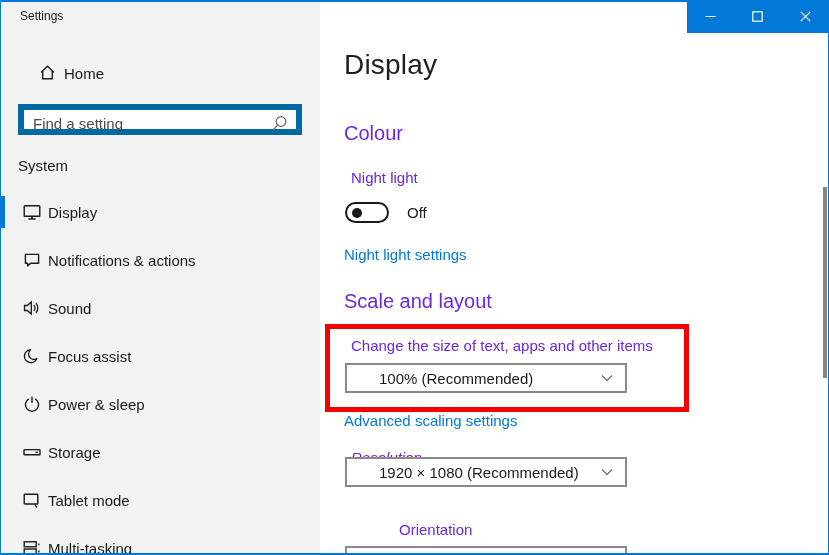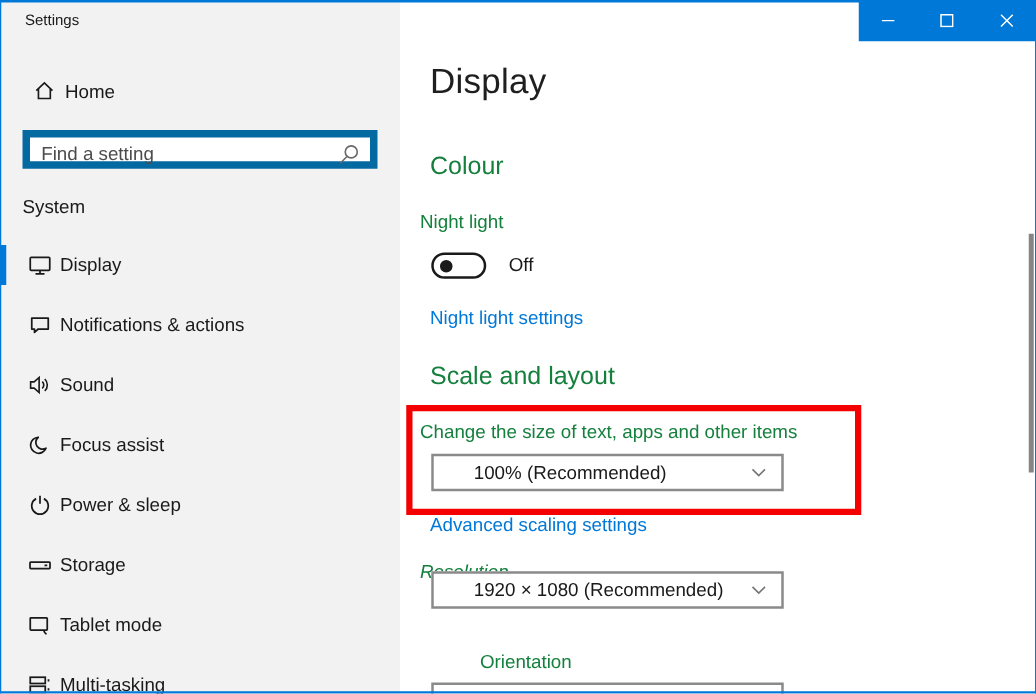--- a/index.html
+++ b/index.html
@@ -9,43 +9,43 @@
   
   .edge{position:absolute;background:#0078d7;z-index:90;}
   .edge-top{left:0;top:0;width:829px;height:2px;}
   .edge-bottom{left:0;top:553px;width:829px;height:2px;}
   .edge-left{left:0;top:0;width:1px;height:555px;}
   .edge-right{left:828px;top:0;width:1px;height:555px;}
 
   
   .sidebar{position:absolute;left:0;top:0;width:320px;height:555px;background:#f2f2f2;}
   .app-title{position:absolute;left:20px;top:9px;font-size:12px;color:#1a1a1a;}
-  .home-row{position:absolute;left:4px;top:53px;width:320px;height:40px;cursor:pointer;}
+  .home-row{position:absolute;left:16px;top:53px;width:320px;height:40px;cursor:pointer;}
   .home-row .ic{position:absolute;left:22px;top:10px;}
   .home-row .lbl{position:absolute;left:48px;top:12px;font-size:15px;color:#1a1a1a;}
   .search-box{position:absolute;left:18px;top:104px;width:284px;height:31px;background:#fff;border:6px solid #0369a1;box-sizing:border-box;}
   .search-box input{position:absolute;left:0;top:0;width:240px;height:27px;border:none;outline:none;background:transparent;font-family:"Liberation Sans",sans-serif;font-size:15px;padding:0 0 0 9px;color:#1a1a1a;}
   .search-box input::placeholder{color:#4c4c4c;opacity:1;}
   .search-box .ic{position:absolute;right:8px;top:5px;}
   .section-label{position:absolute;left:18px;top:157px;font-size:15px;font-weight:normal;color:#1a1a1a;}
   .nav{position:absolute;left:0;top:188px;width:320px;}
   .nav-item{position:relative;height:48px;cursor:pointer;}
   .nav-item .ic{position:absolute;left:22px;top:14px;}
   .nav-item .lbl{position:absolute;left:48px;top:16px;font-size:15px;color:#1a1a1a;}
   .accent-bar{position:absolute;left:0;top:8px;width:5px;height:32px;background:#0078d7;}
 
   
   .caption{position:absolute;left:687px;top:0;width:142px;height:33px;background:#0078d7;display:flex;z-index:95;}
   .cap-btn{flex:1;display:flex;align-items:center;justify-content:center;cursor:pointer;}
 
   
   .content{position:absolute;left:320px;top:0;width:509px;height:555px;background:#fff;}
   .page-title{position:absolute;left:24px;top:49px;font-size:28px;font-weight:300;color:#1f1f1f;letter-spacing:.2px;}
-  .h2{position:absolute;left:24px;font-size:20px;font-weight:400;color:#15803d;}
-  .lbl15{position:absolute;left:16px;font-size:15px;color:#15803d;}
+  .h2{position:absolute;left:24px;font-size:20px;font-weight:400;color:#6d28d9;}
+  .lbl15{position:absolute;left:31px;font-size:15px;color:#6d28d9;}
   .toggle{position:absolute;left:25px;top:202px;width:44px;height:21px;border:2px solid #1a1a1a;border-radius:12px;box-sizing:border-box;display:flex;align-items:center;cursor:pointer;background:#fff;}
   .toggle .knob{width:10px;height:10px;border-radius:50%;background:#1a1a1a;margin-left:5px;}
   .toggle-state{position:absolute;left:87px;top:204px;font-size:15px;color:#1a1a1a;}
   .link{position:absolute;left:24px;font-size:15px;color:#0078d7;cursor:pointer;}
   .dropdown{position:absolute;left:25px;width:282px;height:30px;border:2px solid #8a8a8a;box-sizing:border-box;background:#fff;display:flex;align-items:center;cursor:pointer;padding-left:21px;}
   .dropdown .value{margin-left:11px;font-size:15px;color:#1a1a1a;white-space:nowrap;}
   .dropdown .chev{position:absolute;right:12px;top:9px;}
 
   
   .red-box{position:absolute;left:325px;top:324px;width:364px;height:88px;border:5px solid #f40000;box-sizing:border-box;z-index:80;pointer-events:none;}

